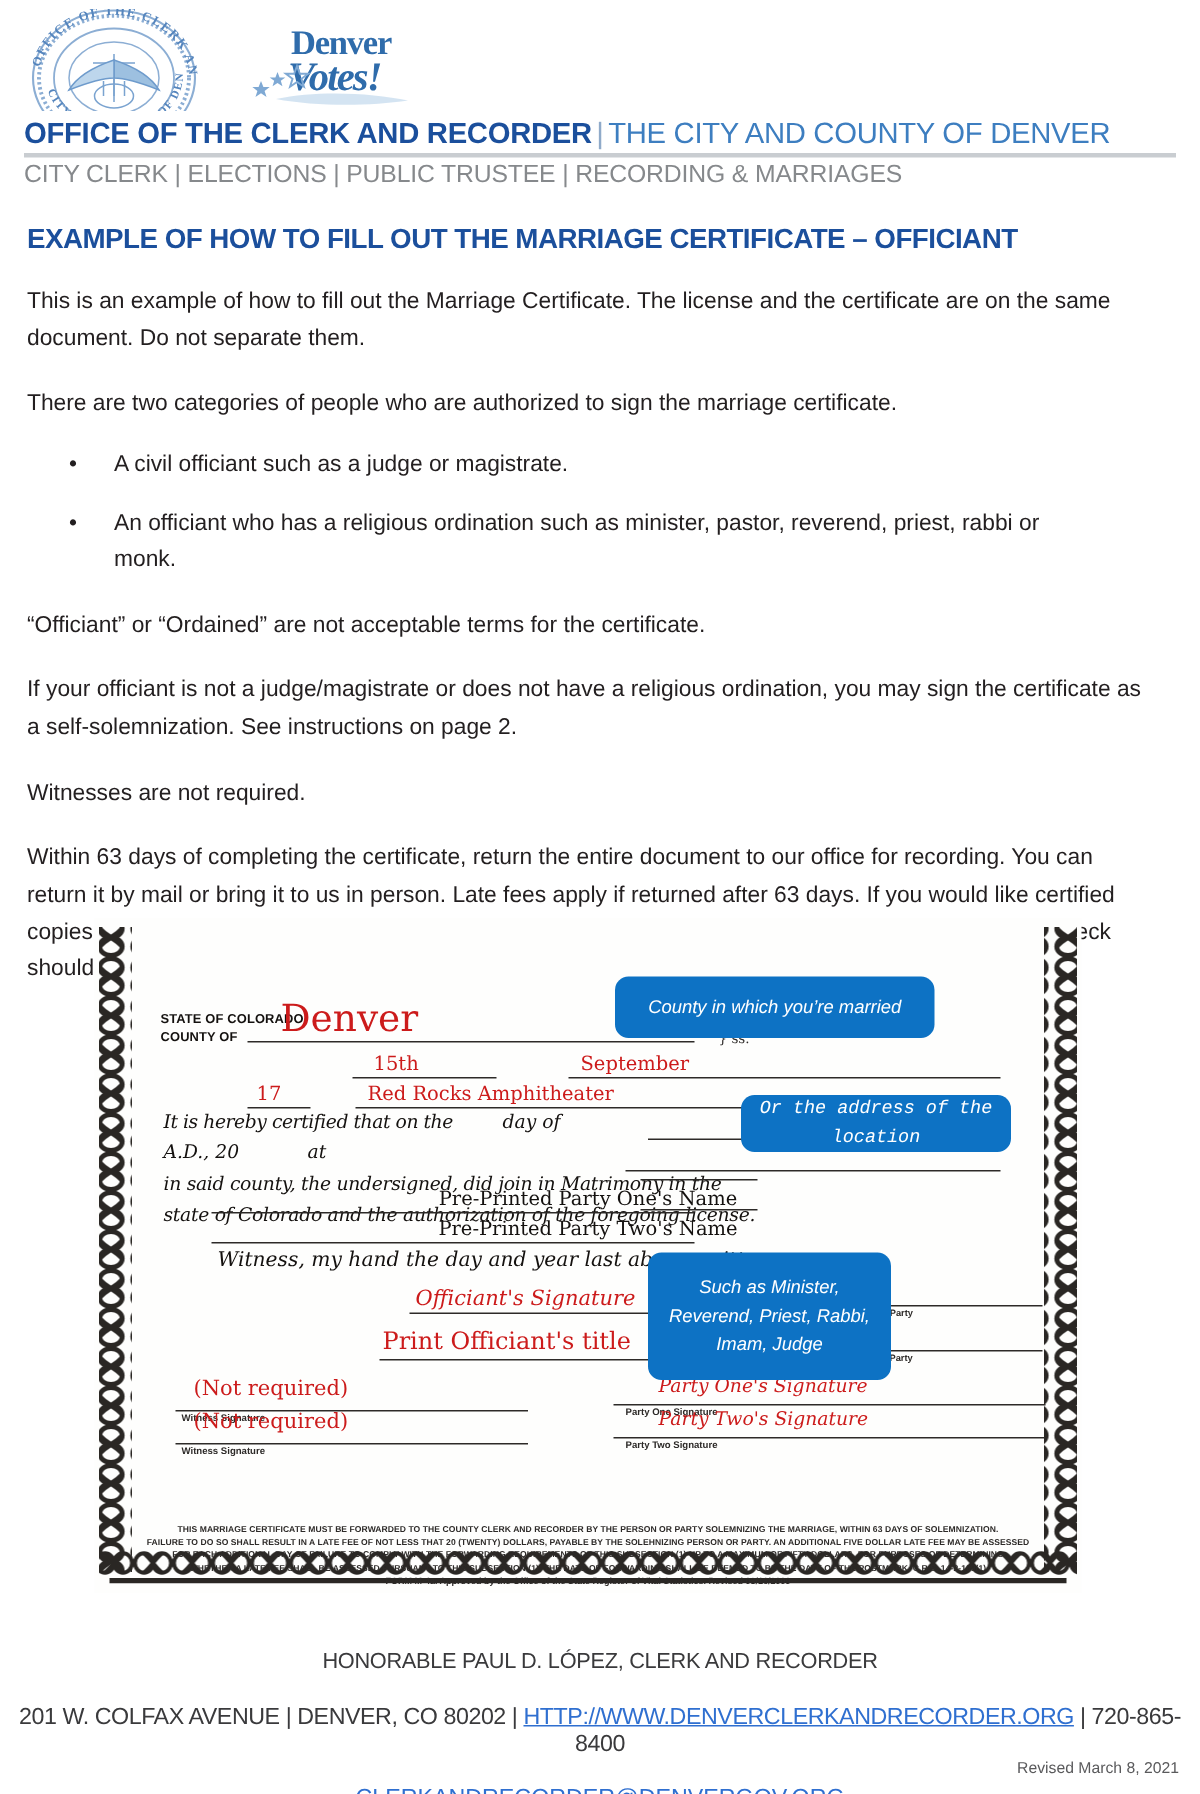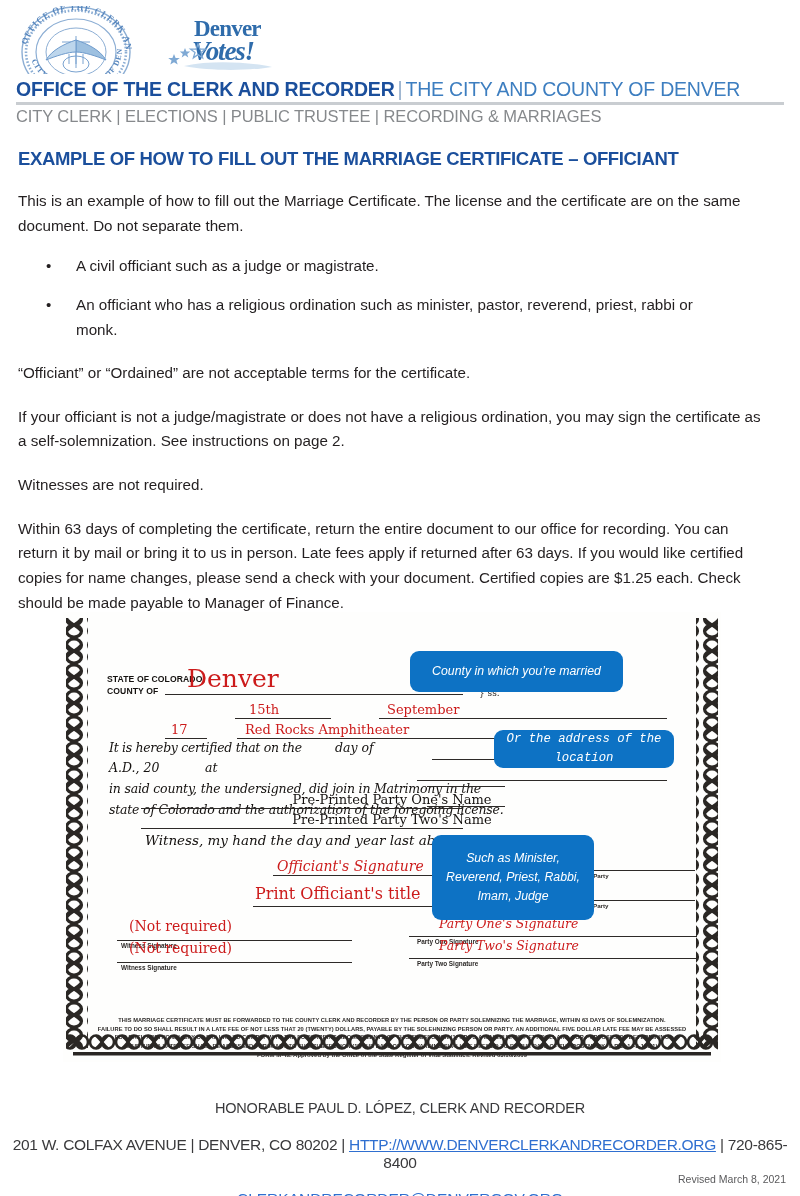--- a/index.html
+++ b/index.html
@@ -297,20 +297,21 @@
   <div class="rule"></div>
 
   <div class="subnav">CITY CLERK | ELECTIONS | PUBLIC TRUSTEE | RECORDING &amp; MARRIAGES</div>
 </div>
 
 <div class="content">
 
   <h1 class="doc-title">EXAMPLE OF HOW TO FILL OUT THE MARRIAGE CERTIFICATE – OFFICIANT</h1>
 
   <p class="para">This is an example of how to fill out the Marriage Certificate. The license and the certificate are on the same document. Do not separate them.</p>
+  <p class="para">There are two categories of people who are authorized to sign the marriage certificate.</p>
 
   <ul class="bullets">
     <li>
       <span class="dot">•</span>
       <span>A civil officiant such as a judge or magistrate.</span>
     </li>
     <li>
       <span class="dot">•</span>
       <span>An officiant who has a religious ordination such as minister, pastor, reverend, priest, rabbi or monk.</span>
     </li>

